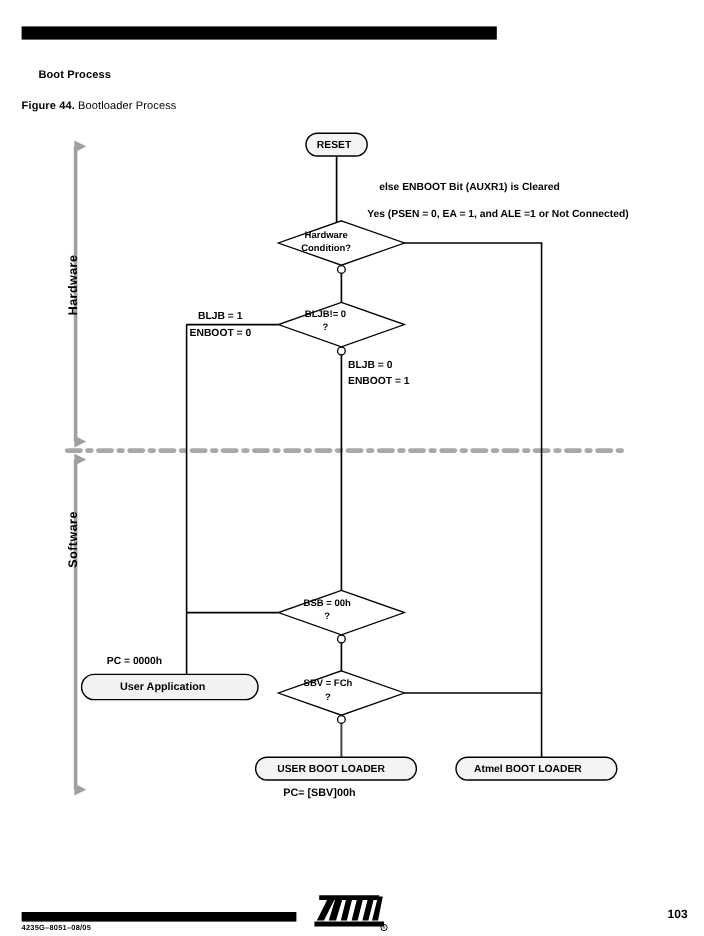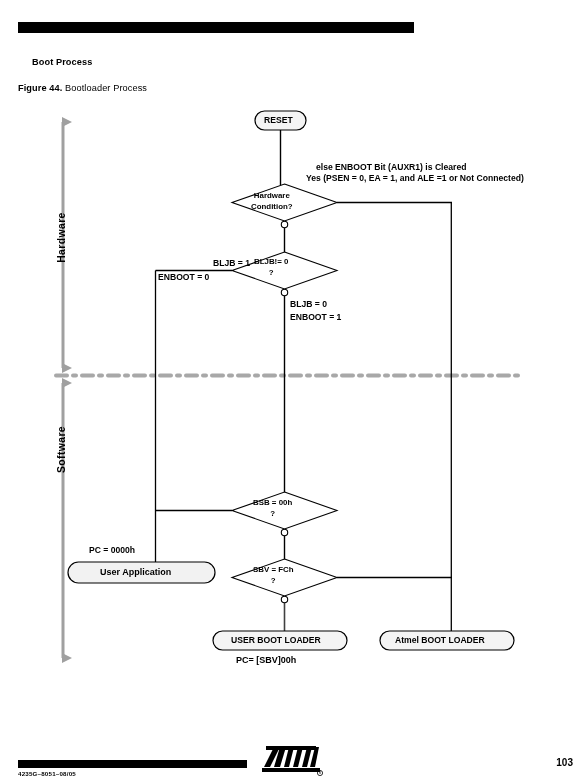--- a/index.html
+++ b/index.html
@@ -212,35 +212,35 @@
       <rect x="213" y="631" width="134" height="19" rx="9.5" ry="9.5" fill="#f4f4f4" stroke="#000000" stroke-width="1.2"></rect>
 
       <rect x="380" y="631" width="134" height="19" rx="9.5" ry="9.5" fill="#f4f4f4" stroke="#000000" stroke-width="1.2"></rect>
     </svg>
 
     <div class="axis-label" style="left: 36px; top: 232px; transform: rotate(-90deg);">Hardware</div>
     <div class="axis-label" style="left: 38px; top: 444px; transform: rotate(-90deg);">Software</div>
 
     <div class="node-label" style="left: 264px; top: 115px;">RESET</div>
 
-    <div class="note-text" style="left: 316px; top: 150px; margin-top: 12px;">else ENBOOT Bit (AUXR1) is Cleared</div>
+    <div class="note-text" style="left: 316px; top: 150px;">else ENBOOT Bit (AUXR1) is Cleared</div>
 
     <div class="note-text" style="left: 306px; top: 173px;">Yes (PSEN = 0, EA = 1, and ALE =1 or Not Connected)</div>
 
     <div class="diamond-label" style="left: 251px; top: 190px;">
       <span>Hardware</span><br>
       <span>Condition?</span>
     </div>
 
     <div class="diamond-label" style="left: 254px; top: 256px;">
       <span>BLJB!= 0</span><br>
       <span>?</span>
     </div>
 
-    <div class="note-text" style="left: 165px; top: 258px; margin-left: 48px;">BLJB = 1</div>
+    <div class="note-text" style="left: 165px; top: 258px;">BLJB = 1</div>
     <div class="note-text" style="left: 158px; top: 272px;">ENBOOT = 0</div>
 
     <div class="note-text" style="left: 290px; top: 299px;">BLJB = 0</div>
     <div class="note-text" style="left: 290px; top: 312px;">ENBOOT = 1</div>
 
     <div class="diamond-label" style="left: 253px; top: 497px;">
       <span>BSB = 00h</span><br>
       <span>?</span>
     </div>
 

